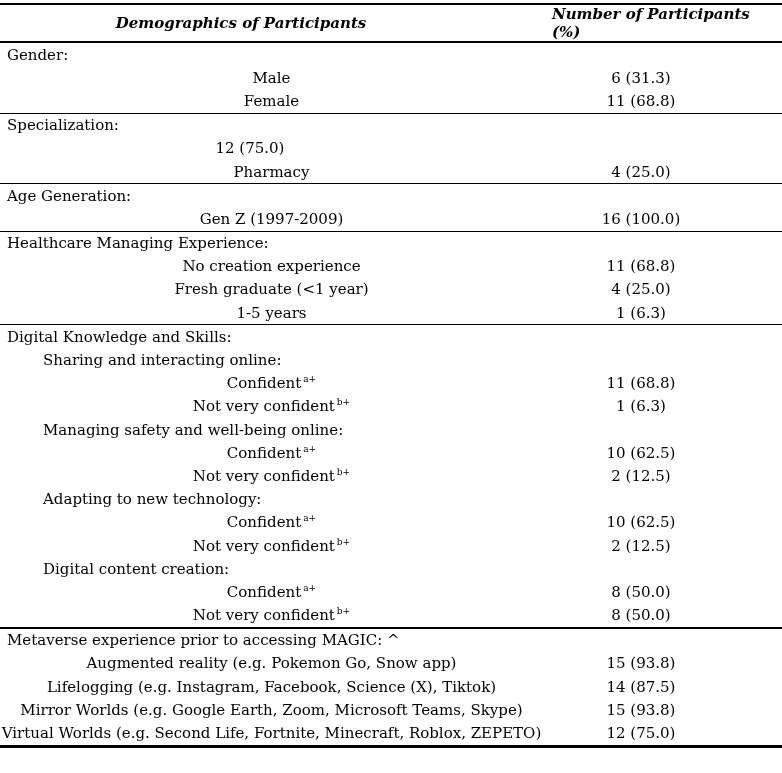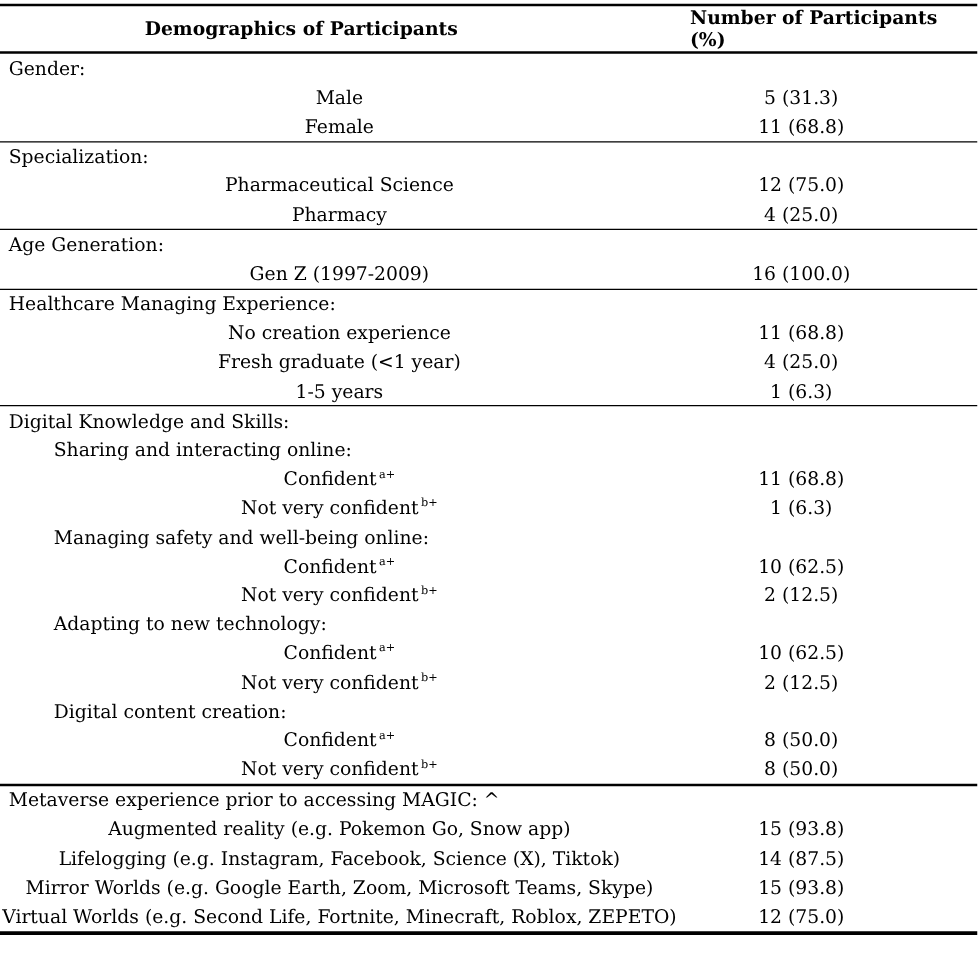--- a/index.html
+++ b/index.html
@@ -27,21 +27,21 @@
   .rule.mid    { height: 2px; }
   .rule.thick  { height: 2px; }
   .rule.bottom { height: 3px; }
 
   .row {
     display: grid;
     grid-template-columns: 552px 230px;
     align-items: center;
     min-height: 23.2px;
   }
-  .row.header { min-height: 30px; }
+  .row.header { min-height: 30px; font-style: italic; }
 
   .h1 {
     font-weight: bold;
     text-align: center;
     padding-right: 70px;
   }
   .h2 {
     font-weight: bold;
     text-align: left;
   }
@@ -82,32 +82,31 @@
     <div class="cell h1">Demographics of Participants</div>
     <div class="cell h2">Number of Participants (%)</div>
   </div>
   <div class="rule mid"></div>
   <div id="tbody">
       <div class="row section">
         <div class="cell label">Gender:</div>
       </div>
       <div class="row item">
         <div class="cell label"><span>Male</span></div>
-        <div class="cell value">5 (31.3)</div>
+        <div class="cell value">6 (31.3)</div>
       </div>
       <div class="row item">
         <div class="cell label"><span>Female</span></div>
         <div class="cell value">11 (68.8)</div>
       </div>
       <div class="rule"></div>
       <div class="row section">
         <div class="cell label">Specialization:</div>
       </div>
       <div class="row item">
-        <div class="cell label"><span>Pharmaceutical Science</span></div>
         <div class="cell value">12 (75.0)</div>
       </div>
       <div class="row item">
         <div class="cell label"><span>Pharmacy</span></div>
         <div class="cell value">4 (25.0)</div>
       </div>
       <div class="rule"></div>
       <div class="row section">
         <div class="cell label">Age Generation:</div>
       </div>

